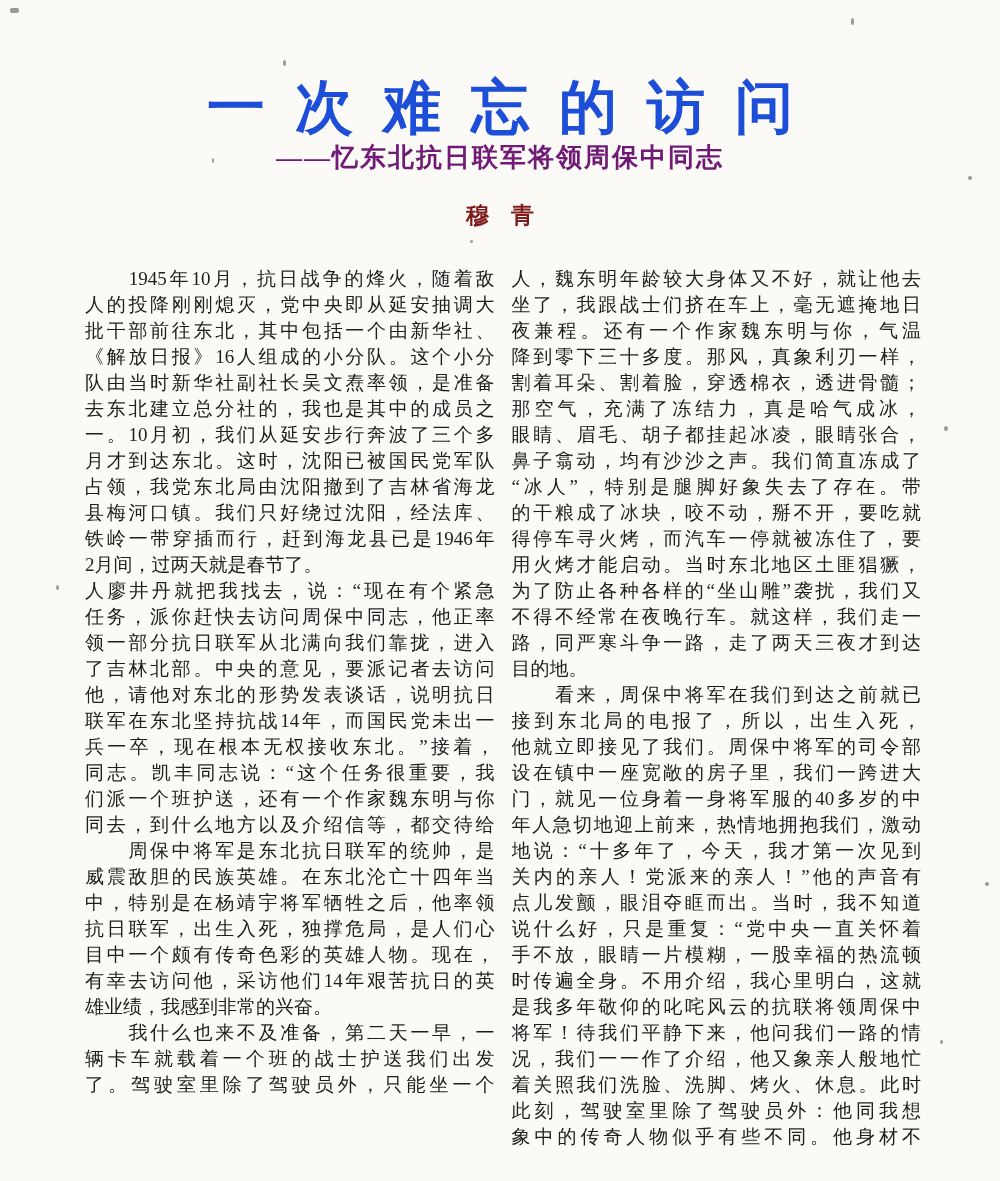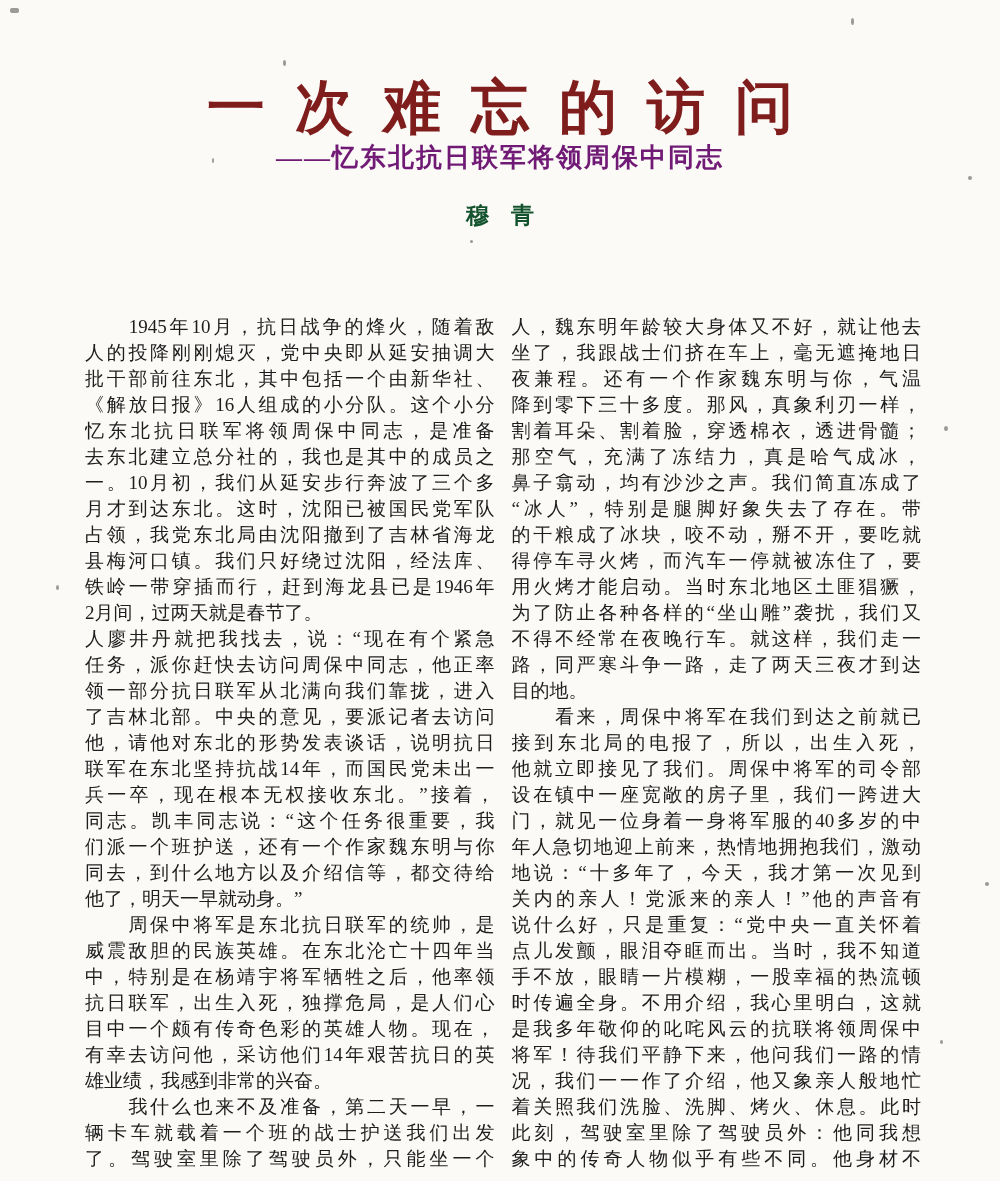--- a/index.html
+++ b/index.html
@@ -19,21 +19,21 @@
   .title {
     position: absolute;
     top: 30px;
     left: 0;
     right: 0;
     text-align: center;
     font-size: 58px;
     font-weight: bold;
     letter-spacing: 30px;
     text-indent: 30px;
-    color: #7f1d1d;
+    color: #1d4ed8;
     white-space: nowrap;
   }
   .subtitle {
     position: absolute;
     top: 140px;
     left: 0;
     right: 0;
     text-align: center;
     font-size: 26px;
     font-weight: bold;
@@ -43,30 +43,29 @@
   .author {
     position: absolute;
     top: 200px;
     left: 0;
     right: 0;
     text-align: center;
     font-size: 23px;
     font-weight: bold;
     letter-spacing: 22px;
     text-indent: 22px;
-    color: #14532d;
+    color: #7f1d1d;
   }
   .columns {
     position: absolute;
     top: 266px;
     left: 85px;
     width: 836px;
     display: flex;
     gap: 17px;
-    margin-top: 48px;
   }
   .col {
     flex: 1 1 0;
     min-width: 0;
   }
   .line {
     height: 26px;
     line-height: 26px;
     font-size: 19px;
     color: #1d1d1d;
@@ -95,77 +94,77 @@
 
   <div class="author">穆青</div>
 
   <main class="columns">
     <section class="col">
 
     <div class="line">　　1945年10月，抗日战争的烽火，随着敌</div>
         <div class="line">人的投降刚刚熄灭，党中央即从延安抽调大</div>
         <div class="line">批干部前往东北，其中包括一个由新华社、</div>
         <div class="line">《解放日报》16人组成的小分队。这个小分</div>
-        <div class="line">忆东北抗日联军将领周保中同志，是准备</div>
+        <div class="line">队由当时新华社副社长吴文焘率领，是准备</div>
         <div class="line">去东北建立总分社的，我也是其中的成员之</div>
         <div class="line">一。10月初，我们从延安步行奔波了三个多</div>
         <div class="line">月才到达东北。这时，沈阳已被国民党军队</div>
         <div class="line">占领，我党东北局由沈阳撤到了吉林省海龙</div>
         <div class="line">县梅河口镇。我们只好绕过沈阳，经法库、</div>
         <div class="line">铁岭一带穿插而行，赶到海龙县已是1946年</div>
         <div class="line par-end">2月间，过两天就是春节了。</div>
         <div class="line">人廖井丹就把我找去，说：“现在有个紧急</div>
         <div class="line">任务，派你赶快去访问周保中同志，他正率</div>
         <div class="line">领一部分抗日联军从北满向我们靠拢，进入</div>
         <div class="line">了吉林北部。中央的意见，要派记者去访问</div>
         <div class="line">他，请他对东北的形势发表谈话，说明抗日</div>
         <div class="line">联军在东北坚持抗战14年，而国民党未出一</div>
         <div class="line">兵一卒，现在根本无权接收东北。”接着，</div>
         <div class="line">同志。凯丰同志说：“这个任务很重要，我</div>
         <div class="line">们派一个班护送，还有一个作家魏东明与你</div>
         <div class="line">同去，到什么地方以及介绍信等，都交待给</div>
-        <div class="line par-end">他了，明天一早就动身。”</div>
         <div class="line">　　周保中将军是东北抗日联军的统帅，是</div>
         <div class="line">威震敌胆的民族英雄。在东北沦亡十四年当</div>
         <div class="line">中，特别是在杨靖宇将军牺牲之后，他率领</div>
         <div class="line">抗日联军，出生入死，独撑危局，是人们心</div>
         <div class="line">目中一个颇有传奇色彩的英雄人物。现在，</div>
         <div class="line">有幸去访问他，采访他们14年艰苦抗日的英</div>
         <div class="line par-end">雄业绩，我感到非常的兴奋。</div>
         <div class="line">　　我什么也来不及准备，第二天一早，一</div>
         <div class="line">辆卡车就载着一个班的战士护送我们出发</div>
         <div class="line">了。驾驶室里除了驾驶员外，只能坐一个</div>
       </section>
     <section class="col">
 
     <div class="line">人，魏东明年龄较大身体又不好，就让他去</div>
         <div class="line">坐了，我跟战士们挤在车上，毫无遮掩地日</div>
         <div class="line">夜兼程。还有一个作家魏东明与你，气温</div>
         <div class="line">降到零下三十多度。那风，真象利刃一样，</div>
         <div class="line">割着耳朵、割着脸，穿透棉衣，透进骨髓；</div>
         <div class="line">那空气，充满了冻结力，真是哈气成冰，</div>
+        <div class="line">眼睛、眉毛、胡子都挂起冰凌，眼睛张合，</div>
         <div class="line">鼻子翕动，均有沙沙之声。我们简直冻成了</div>
         <div class="line">“冰人”，特别是腿脚好象失去了存在。带</div>
         <div class="line">的干粮成了冰块，咬不动，掰不开，要吃就</div>
         <div class="line">得停车寻火烤，而汽车一停就被冻住了，要</div>
         <div class="line">用火烤才能启动。当时东北地区土匪猖獗，</div>
         <div class="line">为了防止各种各样的“坐山雕”袭扰，我们又</div>
         <div class="line">不得不经常在夜晚行车。就这样，我们走一</div>
         <div class="line">路，同严寒斗争一路，走了两天三夜才到达</div>
         <div class="line par-end">目的地。</div>
         <div class="line">　　看来，周保中将军在我们到达之前就已</div>
         <div class="line">接到东北局的电报了，所以，出生入死，</div>
         <div class="line">他就立即接见了我们。周保中将军的司令部</div>
         <div class="line">设在镇中一座宽敞的房子里，我们一跨进大</div>
         <div class="line">门，就见一位身着一身将军服的40多岁的中</div>
         <div class="line">年人急切地迎上前来，热情地拥抱我们，激动</div>
         <div class="line">地说：“十多年了，今天，我才第一次见到</div>
         <div class="line">关内的亲人！党派来的亲人！”他的声音有</div>
+        <div class="line">点儿发颤，眼泪夺眶而出。当时，我不知道</div>
         <div class="line">说什么好，只是重复：“党中央一直关怀着</div>
-        <div class="line">点儿发颤，眼泪夺眶而出。当时，我不知道</div>
         <div class="line">手不放，眼睛一片模糊，一股幸福的热流顿</div>
         <div class="line">时传遍全身。不用介绍，我心里明白，这就</div>
         <div class="line">是我多年敬仰的叱咤风云的抗联将领周保中</div>
         <div class="line">将军！待我们平静下来，他问我们一路的情</div>
         <div class="line">况，我们一一作了介绍，他又象亲人般地忙</div>
         <div class="line">着关照我们洗脸、洗脚、烤火、休息。此时</div>
         <div class="line">此刻，驾驶室里除了驾驶员外：他同我想</div>
         <div class="line">象中的传奇人物似乎有些不同。他身材不</div>
       </section>
   </main>

